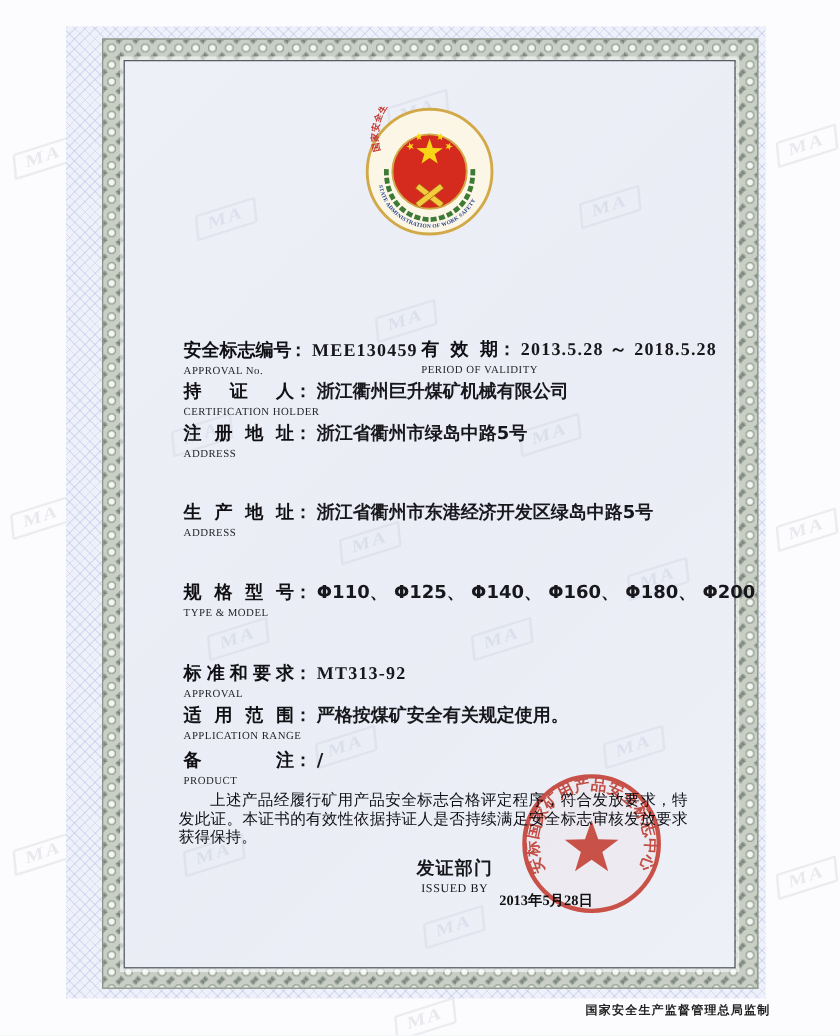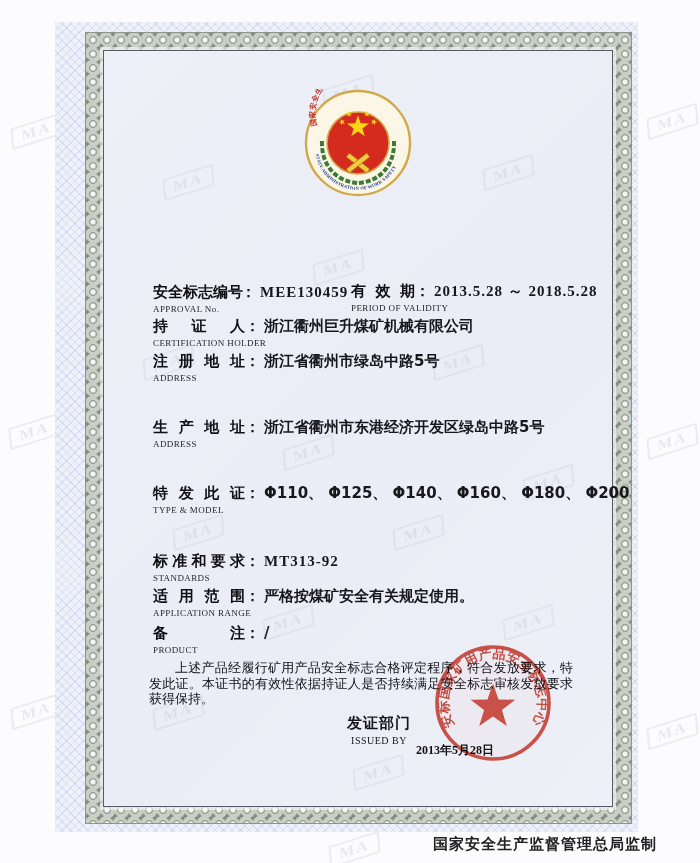--- a/index.html
+++ b/index.html
@@ -68,22 +68,22 @@
   .issued-zh { font-size:15px; font-weight:700; letter-spacing:1px; white-space:nowrap; }
   .issued-en { font-family:"Liberation Serif",serif; font-size:10px; letter-spacing:.5px;
     margin-top:2px; white-space:nowrap; }
   .issue-date { position:absolute; left:312px; top:691px; font-size:12px; font-weight:600;
     font-family:"Liberation Serif",serif; white-space:nowrap; color:#111; }
 
   
   .seal { position:absolute; left:434px; top:644px; opacity:.92; mix-blend-mode:multiply; }
 
   
-  .footer { position:absolute; right:43px; top:835px; font-family:"Liberation Serif",serif;
-    font-size:15px; font-weight:700; letter-spacing:1px; color:#222; }
+  .footer { position:absolute; right:58px; top:835px; font-family:"Liberation Serif",serif;
+    font-size:10px; font-weight:700; letter-spacing:1px; color:#222; }
 </style>
 </head>
 <body>
 
 <div class="page">
 
   <i class="wm wm-outer" style="left:12px;top:120px">MA</i>
   <i class="wm wm-outer" style="left:648px;top:110px">MA</i>
   <i class="wm wm-outer" style="left:10px;top:420px">MA</i>
   <i class="wm wm-outer" style="left:648px;top:430px">MA</i>
@@ -163,29 +163,29 @@
       </div>
     </div>
     <div class="frow" style="top:367px">
       <div class="frow-main">
         <span class="lab">生产地址</span><span class="colon">：</span><span class="val">浙江省衢州市东港经济开发区绿岛中路5号</span>
         <span class="en-sub">ADDRESS</span>
       </div>
     </div>
     <div class="frow" style="top:433px">
       <div class="frow-main">
-        <span class="lab">特发此证</span><span class="colon">：</span><span class="val">Φ110、 Φ125、 Φ140、 Φ160、 Φ180、 Φ200</span>
+        <span class="lab">规格型号</span><span class="colon">：</span><span class="val">Φ110、 Φ125、 Φ140、 Φ160、 Φ180、 Φ200</span>
         <span class="en-sub">TYPE &amp; MODEL</span>
       </div>
     </div>
 
     <div class="frow" style="top:501px">
       <div class="frow-main">
         <span class="lab">标准和要求</span><span class="colon">：</span><span class="val num">MT313-92</span>
-        <span class="en-sub">STANDARDS</span>
+        <span class="en-sub">APPROVAL</span>
       </div>
     </div>
     <div class="frow" style="top:536px">
       <div class="frow-main">
         <span class="lab">适用范围</span><span class="colon">：</span><span class="val">严格按煤矿安全有关规定使用。</span>
         <span class="en-sub">APPLICATION RANGE</span>
       </div>
     </div>
     <div class="frow" style="top:573px">
       <div class="frow-main">

